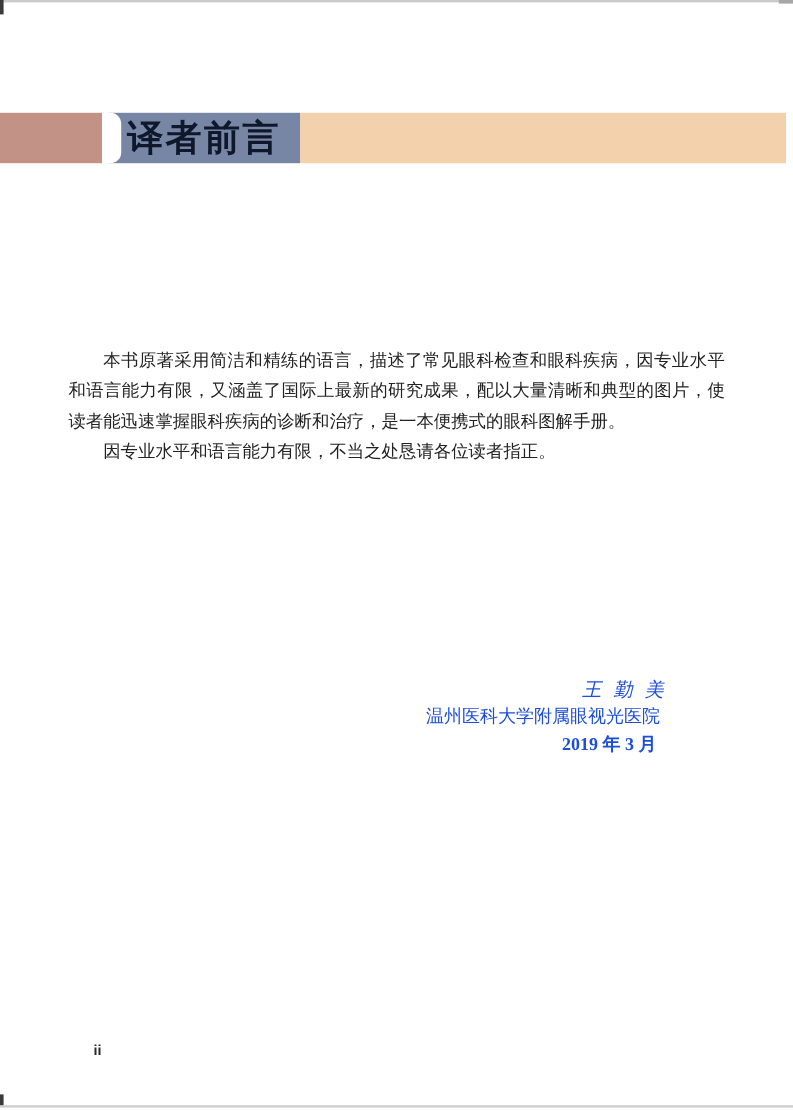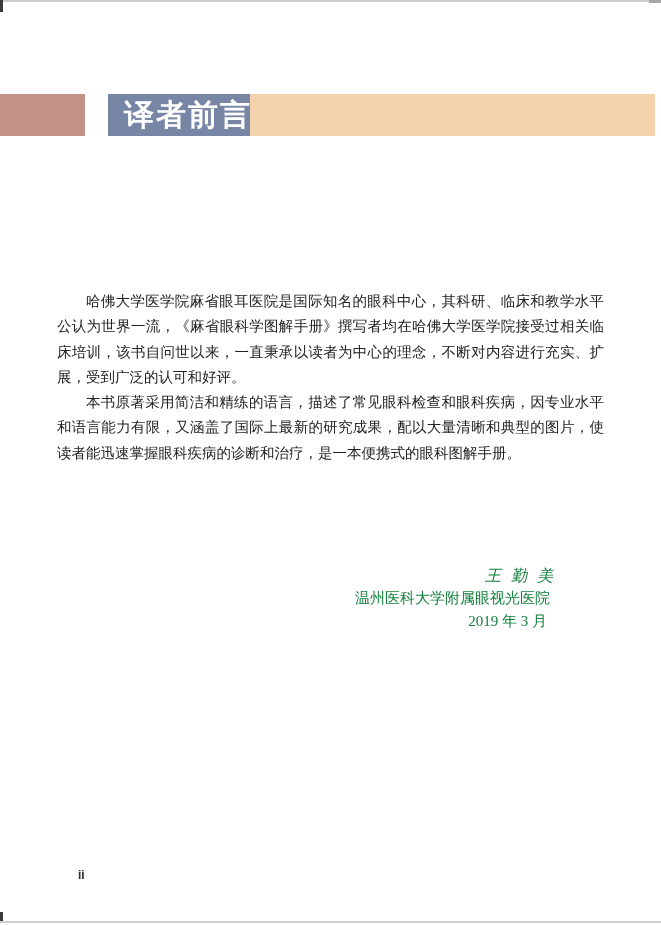--- a/index.html
+++ b/index.html
@@ -16,24 +16,24 @@
   .edge-top { position: absolute; top: 0; left: 0; width: 661px; height: 2px; background: #cccccc; }
   .edge-bottom { position: absolute; bottom: 2px; left: 0; width: 661px; height: 2px; background: #cfcfcf; }
   .nub-top-left { position: absolute; top: 0; left: 0; width: 3px; height: 12px; background: #3a3a3a; }
   .nub-bottom-left { position: absolute; bottom: 4px; left: 0; width: 3px; height: 9px; background: #3a3a3a; }
   .nub-top-right { position: absolute; top: 0; right: 0; width: 12px; height: 3px; background: #a8a8a8; }
 
   
   .header-band { position: absolute; top: 94px; left: 0; width: 661px; height: 42px; }
   .band-mauve { position: absolute; left: 0; top: 0; width: 85px; height: 42px; background: #c39287; }
   .band-title {
-    position: absolute; left: 108px; top: 0; width: 160px; height: 42px;
+    position: absolute; left: 90px; top: 0; width: 160px; height: 42px;
     background: #7886a6;
     display: flex; align-items: center; justify-content: center;
-    color: #ffffff;
+    color: #0f172a;
     font-family: "Liberation Sans", "DejaVu Sans", sans-serif;
     font-weight: bold;
     font-size: 30px;
     letter-spacing: 2px;
     white-space: nowrap;
   }
   .band-pill {
     position: absolute; left: 85px; top: 0; width: 16px; height: 42px;
     background: #ffffff;
     border-radius: 0 9px 9px 0;
@@ -50,30 +50,30 @@
     color: #222222;
   }
   .preface-body p { margin: 0; text-indent: 2em; }
 
   
   .signature {
     position: absolute; top: 564px; right: 105px;
     text-align: right;
     font-size: 15px;
     line-height: 23px;
-    color: #15803d;
+    color: #1d4ed8;
   }
   .sig-name {
     font-size: 16px;
     font-style: italic;
     letter-spacing: 3px;
     padding-right: 0;
   }
   .sig-affiliation { padding-right: 6px; margin-left: 13px; }
-  .sig-date { padding-right: 9px; }
+  .sig-date { padding-right: 9px; font-weight: bold; }
 
   
   .page-number {
     position: absolute; left: 78px; top: 868px;
     font-family: "Liberation Sans", "DejaVu Sans", sans-serif;
     font-weight: bold;
     font-size: 12px;
     color: #2a2a2a;
   }
 </style>
@@ -87,22 +87,22 @@
 <div class="nub-bottom-left"></div>
 
 <div class="header-band">
   <div class="band-mauve"></div>
   <div class="band-title">译者前言</div>
   <div class="band-pill"></div>
   <div class="band-tan"></div>
 </div>
 
 <div class="preface-body">
-  <p>哈佛大学医学院麻省眼耳医院是国际知名的眼科中心，其科研、临床和教学水平公认为世界一流，《麻省眼科学图解手册》撰写者均在哈佛大学医学院接受过相关临床培训，该书自问世以来，一直秉承以读者为中心的理念，不断对内容进行充实、扩展，受到广泛的认可和好评。</p>
   <p>本书原著采用简洁和精练的语言，描述了常见眼科检查和眼科疾病，因专业水平和语言能力有限，又涵盖了国际上最新的研究成果，配以大量清晰和典型的图片，使读者能迅速掌握眼科疾病的诊断和治疗，是一本便携式的眼科图解手册。</p>
+  <p>因专业水平和语言能力有限，不当之处恳请各位读者指正。</p>
 </div>
 
 <div class="signature">
   <div class="sig-name">王 勤 美</div>
   <div class="sig-affiliation">温州医科大学附属眼视光医院</div>
   <div class="sig-date">2019 年 3 月</div>
 </div>
 
 <div class="page-number">ii</div>
 

